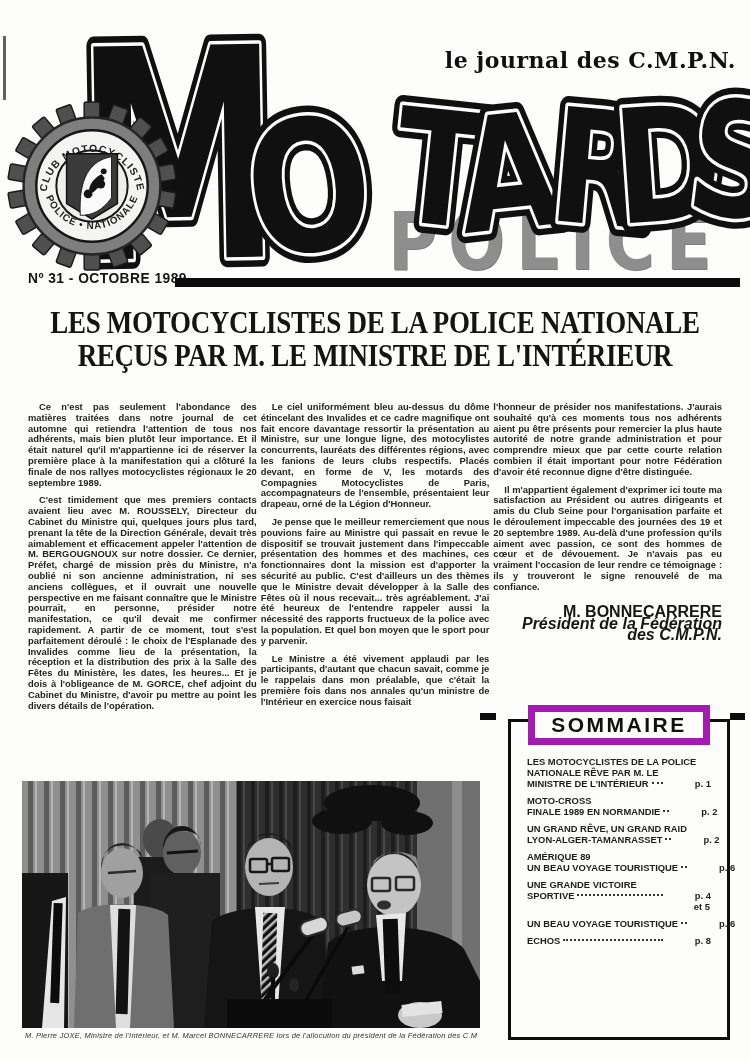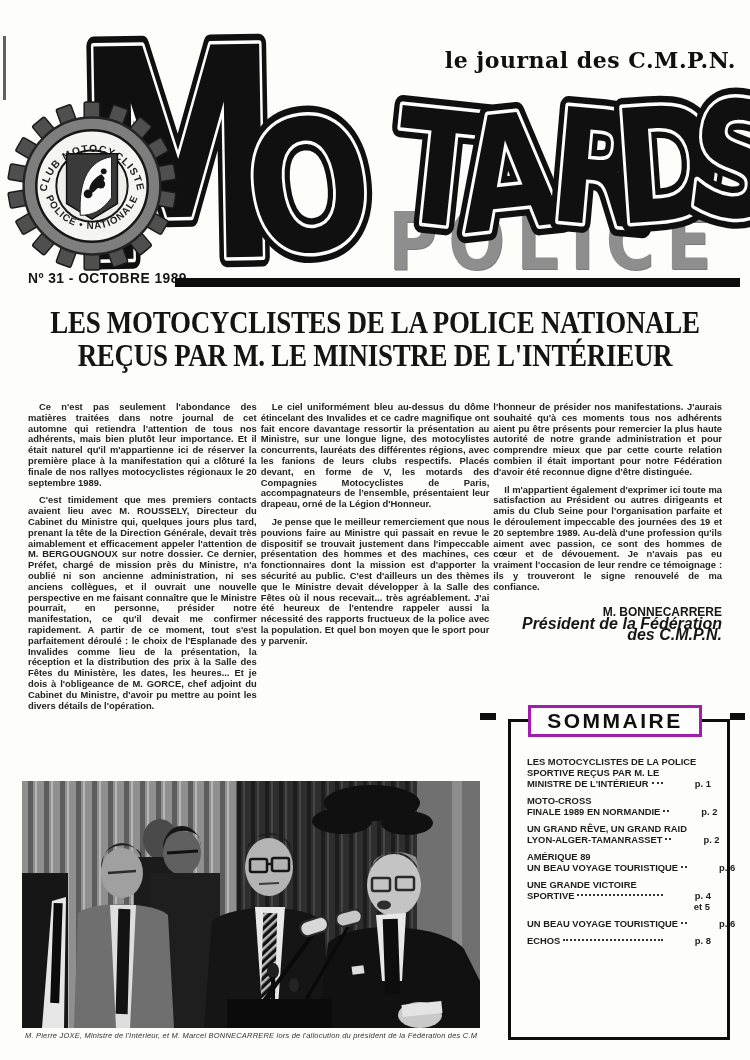--- a/index.html
+++ b/index.html
@@ -39,35 +39,35 @@
   .headline .hl{display:inline-block;transform:scale(1,1.18);white-space:nowrap;}
   
   .columns{
     position:absolute;left:28px;top:402px;width:694px;height:364px;
     display:flex;gap:4px;overflow:hidden;
   }
   .col{flex:1;min-width:0;font-size:9.4px;font-weight:bold;line-height:10.8px;
     text-align:justify;color:#242424;}
   .col p{margin:0 0 7px 0;text-indent:11px;}
   .col p.cont{text-indent:0;}
-  .sig-name{margin-top:14px;text-align:right;font-size:12px;font-weight:bold;color:#161616;}
+  .sig-name{margin-top:14px;text-align:right;font-size:16px;font-weight:bold;color:#161616;}
   .sig-title{text-align:right;font-size:16px;font-weight:bold;font-style:italic;color:#161616;margin-top:2px;}
   
   #photo-svg{position:absolute;left:22px;top:781px;width:458px;height:247px;}
   .caption{
     position:absolute;left:25px;top:1031px;width:452px;
     font-size:7.5px;font-style:italic;color:#333;letter-spacing:.2px;white-space:nowrap;overflow:hidden;
   }
   
   .toc-dash{position:absolute;background:#0d0d0d;height:7px;top:713px;z-index:2;}
   .toc-dash.l{left:480px;width:16px;}
   .toc-dash.r{left:730px;width:15px;}
   .toc-box{position:absolute;left:508px;top:719px;width:216px;height:315px;border:3px solid #0d0d0d;background:#fdfdfb;}
   .toc-title{
-    position:absolute;left:528px;top:705px;width:168px;height:26px;border:3px solid #a21caf;
+    position:absolute;left:528px;top:705px;width:168px;height:26px;border:7px solid #a21caf;
     background:#fdfdfb;z-index:3;display:flex;align-items:center;justify-content:center;
     font-weight:bold;font-size:21px;letter-spacing:2.5px;color:#101010;
   }
   .toc-list{position:absolute;left:527px;top:756px;width:184px;font-size:9.4px;font-weight:bold;
     line-height:11px;color:#1d1d1d;}
   .toc-item{margin-bottom:6px;}
   .toc-line{white-space:nowrap;}
   .toc-line.leader{display:flex;align-items:center;}
   .toc-line .dots{flex:1;border-bottom:2px dotted #333;margin:0 3px 2px 3px;min-width:6px;}
   .toc-line .pg{white-space:nowrap;margin-left:29px;}
@@ -172,20 +172,21 @@
   </div>
 
   <div class="columns" id="article-columns">
       <div class="col">
         <p>Ce n'est pas seulement l'abondance des matières traitées dans notre journal de cet automne qui retiendra l'attention de tous nos adhérents, mais bien plutôt leur importance. Et il était naturel qu'il m'appartienne ici de réserver la première place à la manifestation qui a clôturé la finale de nos rallyes motocyclistes régionaux le 20 septembre 1989.</p>
         <p>C'est timidement que mes premiers contacts avaient lieu avec M. ROUSSELY, Directeur du Cabinet du Ministre qui, quelques jours plus tard, prenant la tête de la Direction Générale, devait très aimablement et efficacement appeler l'attention de M. BERGOUGNOUX sur notre dossier. Ce dernier, Préfet, chargé de mission près du Ministre, n'a oublié ni son ancienne administration, ni ses anciens collègues, et il ouvrait une nouvelle perspective en me faisant connaître que le Ministre pourrait, en personne, présider notre manifestation, ce qu'il devait me confirmer rapidement. A partir de ce moment, tout s'est parfaitement déroulé : le choix de l'Esplanade des Invalides comme lieu de la présentation, la réception et la distribution des prix à la Salle des Fêtes du Ministère, les dates, les heures... Et je dois à l'obligeance de M. GORCE, chef adjoint du Cabinet du Ministre, d'avoir pu mettre au point les divers détails de l'opération.</p>
       </div>
       <div class="col">
         <p>Le ciel uniformément bleu au-dessus du dôme étincelant des Invalides et ce cadre magnifique ont fait encore davantage ressortir la présentation au Ministre, sur une longue ligne, des motocylistes concurrents, lauréats des différentes régions, avec les fanions de leurs clubs respectifs. Placés devant, en forme de V, les motards des Compagnies Motocyclistes de Paris, accompagnateurs de l'ensemble, présentaient leur drapeau, orné de la Légion d'Honneur.</p>
         <p>Je pense que le meilleur remerciement que nous pouvions faire au Ministre qui passait en revue le dispositif se trouvait justement dans l'impeccable présentation des hommes et des machines, ces fonctionnaires dont la mission est d'apporter la sécurité au public. C'est d'ailleurs un des thèmes que le Ministre devait développer à la Salle des Fêtes où il nous recevait... très agréablement. J'ai été heureux de l'entendre rappeler aussi la nécessité des rapports fructueux de la police avec la population. Et quel bon moyen que le sport pour y parvenir.</p>
+        <p>Le Ministre a été vivement applaudi par les participants, d'autant que chacun savait, comme je le rappelais dans mon préalable, que c'était la première fois dans nos annales qu'un ministre de l'Intérieur en exercice nous faisait</p>
       </div>
       <div class="col">
         <p class="cont">l'honneur de présider nos manifestations. J'aurais souhaité qu'à ces moments tous nos adhérents aient pu être présents pour remercier la plus haute autorité de notre grande administration et pour comprendre mieux que par cette courte relation combien il était important pour notre Fédération d'avoir été reconnue digne d'être distinguée.</p>
         <p>Il m'appartient également d'exprimer ici toute ma satisfaction au Président ou autres dirigeants et amis du Club Seine pour l'organisation parfaite et le déroulement impeccable des journées des 19 et 20 septembre 1989. Au-delà d'une profession qu'ils aiment avec passion, ce sont des hommes de cœur et de dévouement. Je n'avais pas eu vraiment l'occasion de leur rendre ce témoignage : ils y trouveront le signe renouvelé de ma confiance.</p>
         <div class="sig-name">M. BONNECARRERE</div>
         <div class="sig-title">Président de la Fédération des C.M.P.N.</div>
       </div>
     </div>
 
   <svg id="photo-svg" viewBox="0 0 458 247" preserveAspectRatio="none">
@@ -270,21 +271,21 @@
   </svg>
   <div class="caption">M. Pierre JOXE, Ministre de l'Intérieur, et M. Marcel BONNECARRERE lors de l'allocution du président de la Fédération des C.M.P.N.</div>
 
   <div class="toc-dash l"></div>
   <div class="toc-dash r"></div>
   <div class="toc-box"></div>
   <div class="toc-title">SOMMAIRE</div>
   <div class="toc-list" id="sommaire-list">
       <div class="toc-item">
         <div class="toc-line"><span>LES MOTOCYCLISTES DE LA POLICE</span></div>
-        <div class="toc-line"><span>SPORTIVE REÇUS PAR M. LE</span></div>
+        <div class="toc-line"><span>NATIONALE RÊVE PAR M. LE</span></div>
         <div class="toc-line leader">
           <span>MINISTRE DE L'INTÉRIEUR</span>
           <span class="dots"></span>
           <span class="pg">p. 1</span>
         </div>
       </div>
       <div class="toc-item">
         <div class="toc-line"><span>MOTO-CROSS</span></div>
         <div class="toc-line leader">
           <span>FINALE 1989 EN NORMANDIE</span>

